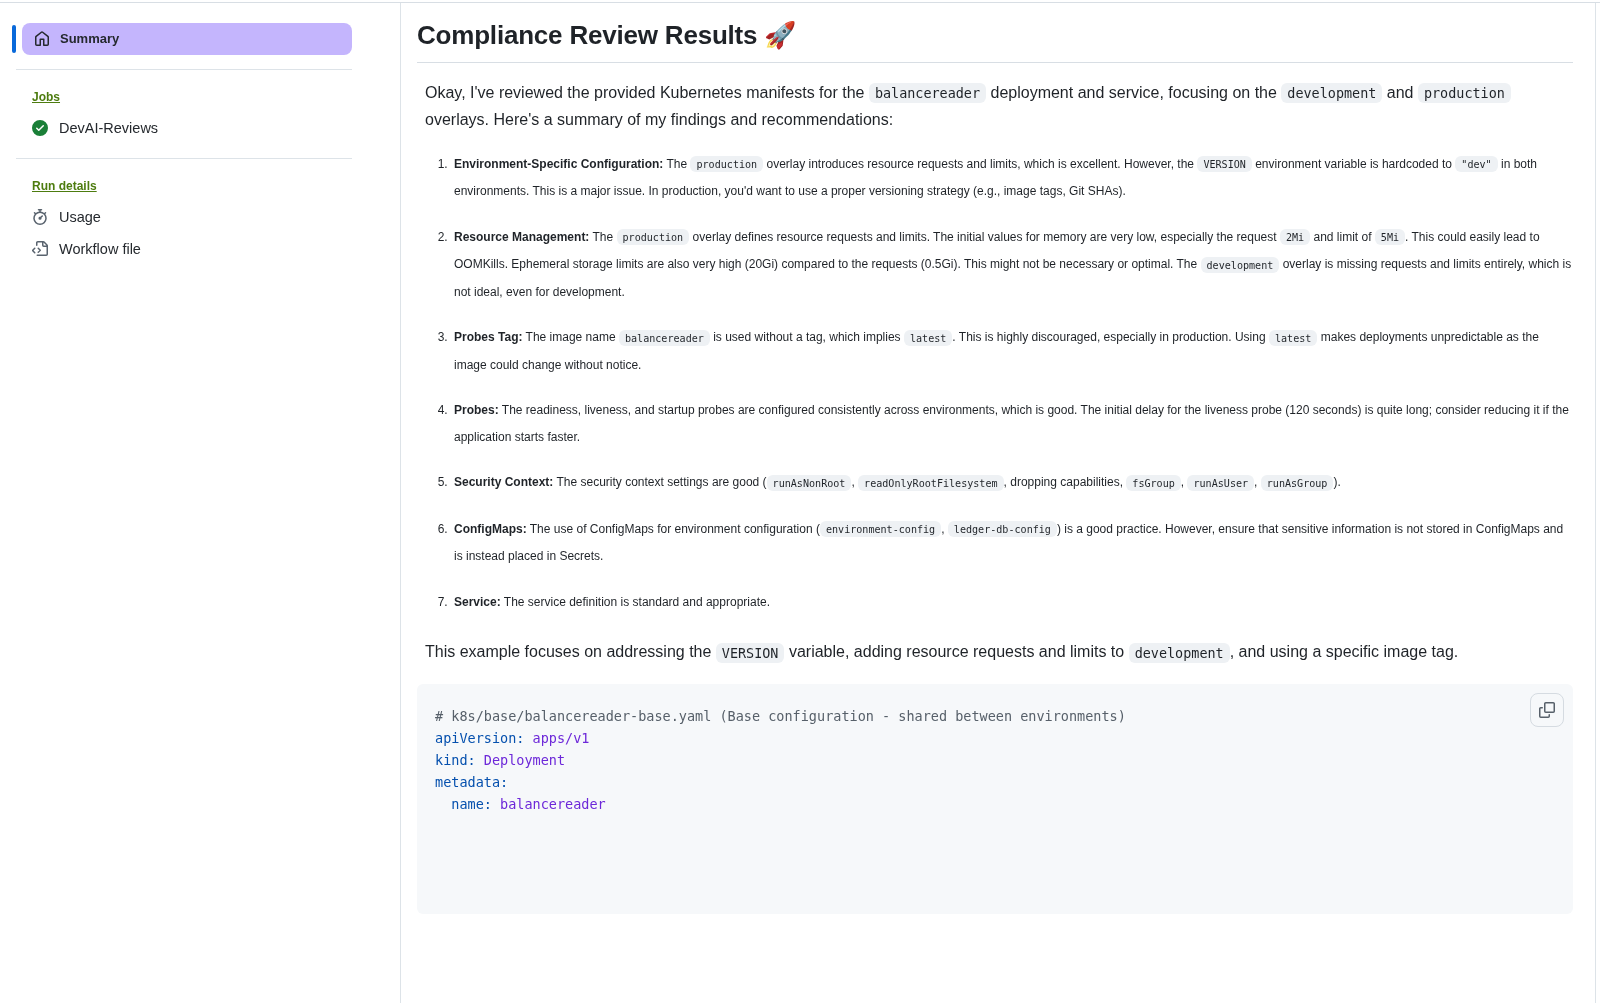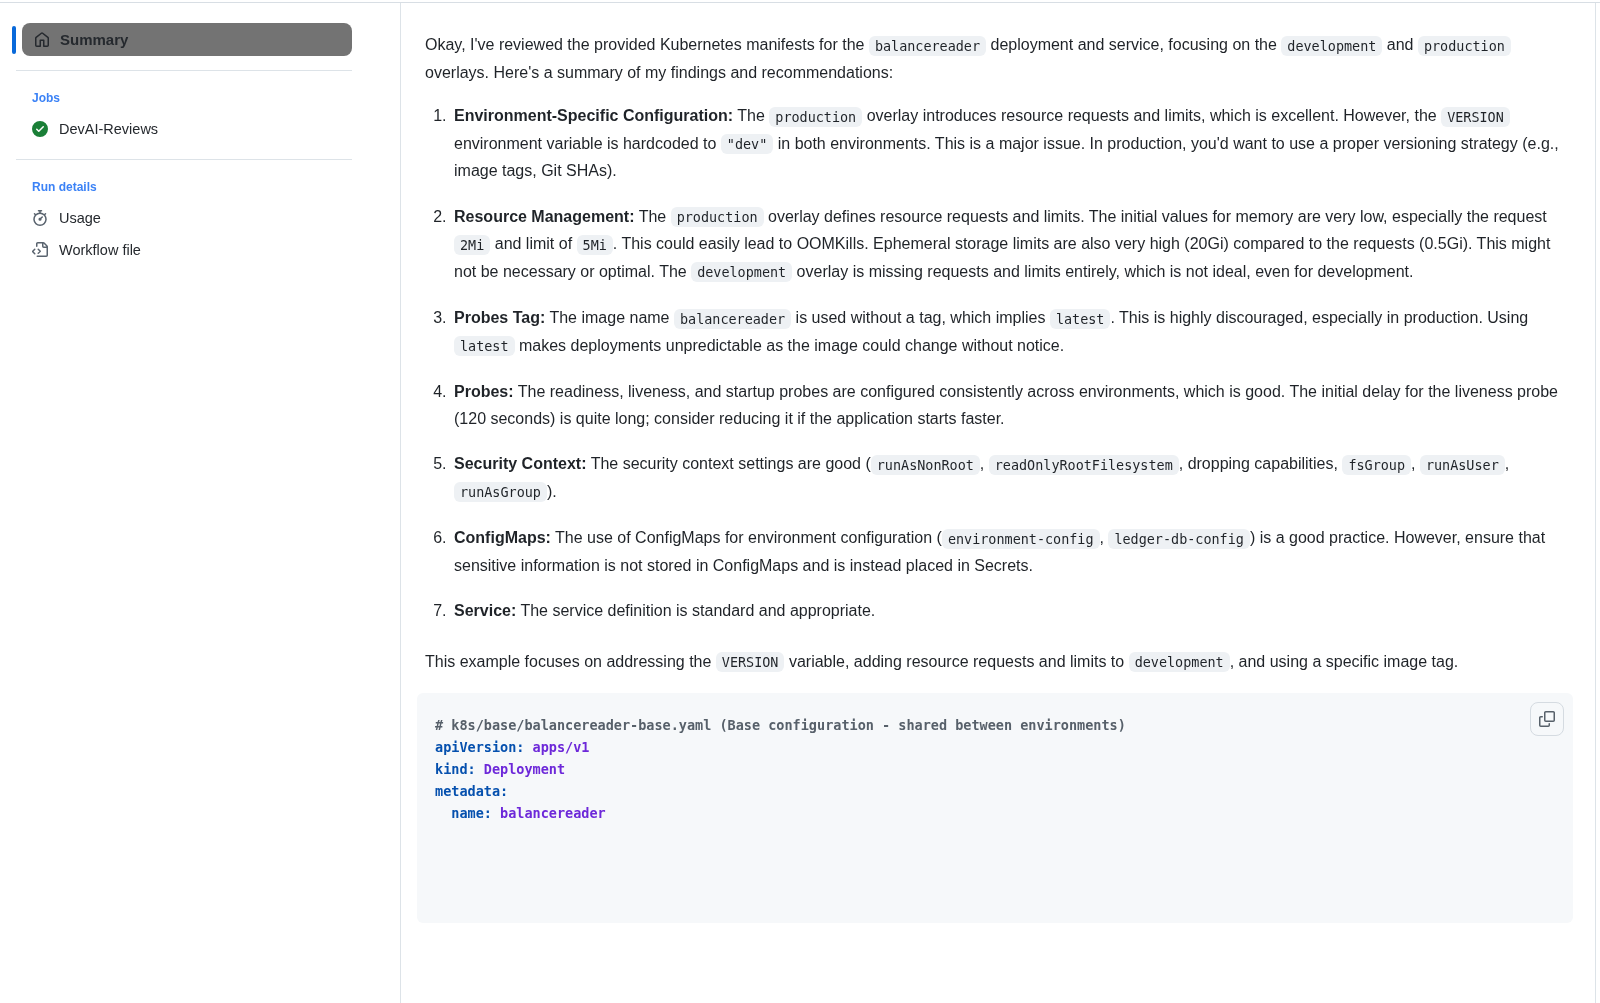--- a/index.html
+++ b/index.html
@@ -25,32 +25,33 @@
     min-width: 401px;
     border-right: 1px solid #dde3e8;
     padding: 20px 48px 0 12px;
   }
   .summary-row { display: flex; align-items: center; gap: 6px; }
   .accent-bar {
     width: 4px; height: 28px; border-radius: 2px;
     background: #0969da; flex: none;
   }
   .nav-pill {
-    flex: 1; display: flex; align-items: flex-end; gap: 10px;
-    background: #737373; border-radius: 8px;
-    padding: 8px 12px; font-weight: 700; font-size: 15px;
+    flex: 1; display: flex; align-items: flex-start; gap: 10px;
+    background: #c4b5fd; border-radius: 8px;
+    padding: 8px 12px; font-weight: 700; font-size: 13px;
     color: #25292e; cursor: pointer;
   }
   .side-divider {
     border: none; border-top: 1px solid #dde3e8;
     margin: 14px 0 0 4px;
   }
   .side-section-header {
-    font-size: 12px; font-weight: 700; color: #3b82f6;
+    font-size: 12px; font-weight: 700; color: #4d7c0f;
     margin: 20px 0 8px 20px;
+    text-decoration: underline;
   }
   .side-item {
     display: flex; align-items: center; gap: 11px;
     padding: 8px 0 8px 20px; font-size: 14.5px; color: #25292e;
     cursor: pointer;
   }
   .icon { flex: none; display: inline-flex; }
   .icon-gray { color: #59636e; }
   .icon-dark { color: #25292e; }
   .icon-green { color: #1a7f37; }
@@ -66,21 +67,21 @@
   h1.page-title {
     font-size: 26px; font-weight: 700; line-height: 1.25;
     margin: 4px 0 0; padding-bottom: 10px;
     border-bottom: 1px solid #d8dee4;
     letter-spacing: -0.2px;
   }
   .md p { font-size: 16px; line-height: 26.5px; margin: 17px 8px; }
   .md p.h-bold { font-weight: 700; margin: 24px 0 16px; }
   ol.obs { margin: 16px 0 24px; padding-left: 34px; }
   ol.obs li {
-    font-size: 16px; line-height: 26.5px;
+    font-size: 12px; line-height: 26.5px;
     margin-bottom: 19px; padding-left: 3px;
   }
   strong { font-weight: 700; }
   code.inline-code {
     font-family: "DejaVu Sans Mono", monospace;
     font-size: 84%;
     background: #eef1f4;
     padding: 2.5px 6px;
     border-radius: 6px;
     white-space: nowrap;
@@ -94,21 +95,20 @@
     height: 230px;
     overflow: hidden;
   }
   .code-block pre {
     margin: 0;
     font-family: "DejaVu Sans Mono", monospace;
     font-size: 13.5px;
     line-height: 22px;
     color: #1f2328;
     white-space: pre;
-    font-weight: bold;
   }
   .tok-comment { color: #57606a; }
   .tok-key { color: #0550ae; }
   .tok-value { color: #6d28d9; }
   .copy-btn {
     position: absolute; top: 9px; right: 9px;
     width: 34px; height: 34px;
     display: flex; align-items: center; justify-content: center;
     background: #f6f8fa;
     border: 1px solid #d5dbe1;
@@ -169,20 +169,21 @@
             <path d="M4 1.75C4 .784 4.784 0 5.75 0h5.586c.464 0 .909.184 1.237.513l2.914 2.914c.329.328.513.773.513 1.237v8.586A1.75 1.75 0 0 1 14.25 15h-9a.75.75 0 0 1 0-1.5h9a.25.25 0 0 0 .25-.25V6h-2.75A1.75 1.75 0 0 1 10 4.25V1.5H5.75a.25.25 0 0 0-.25.25v2.5a.75.75 0 0 1-1.5 0Zm1.72 4.97a.75.75 0 0 1 1.06 0l2 2a.75.75 0 0 1 0 1.06l-2 2a.749.749 0 0 1-1.275-.326.749.749 0 0 1 .215-.734L7.44 9.5 5.72 7.78a.75.75 0 0 1 0-1.06ZM3.28 7.78 1.56 9.5l1.72 1.72a.749.749 0 0 1-.326 1.275.749.749 0 0 1-.734-.215l-2.25-2.25a.75.75 0 0 1 0-1.06l2.25-2.25a.751.751 0 0 1 1.042.018.751.751 0 0 1 .018 1.042Zm8.22-6.218V4.25c0 .138.112.25.25.25h2.688a.252.252 0 0 0-.011-.013l-2.914-2.914a.252.252 0 0 0-.013-.011Z"></path>
           </svg>
       </span>
       <span>Workflow file</span>
     </div>
 
   </aside>
 
   <main class="main">
 
+    <h1 class="page-title">Compliance Review Results 🚀</h1>
 
     <div class="md">
 
       <p>Okay, I've reviewed the provided Kubernetes manifests for the <code class="inline-code">balancereader</code> deployment and service, focusing on the <code class="inline-code">development</code> and <code class="inline-code">production</code> overlays. Here's a summary of my findings and recommendations:</p>
 
 
       <ol class="obs">
         <li><strong>Environment-Specific Configuration:</strong> The <code class="inline-code">production</code> overlay introduces resource requests and limits, which is excellent. However, the <code class="inline-code">VERSION</code> environment variable is hardcoded to <code class="inline-code">"dev"</code> in both environments. This is a major issue. In production, you'd want to use a proper versioning strategy (e.g., image tags, Git SHAs).</li>
         <li><strong>Resource Management:</strong> The <code class="inline-code">production</code> overlay defines resource requests and limits. The initial values for memory are very low, especially the request <code class="inline-code">2Mi</code> and limit of <code class="inline-code">5Mi</code>. This could easily lead to OOMKills. Ephemeral storage limits are also very high (20Gi) compared to the requests (0.5Gi). This might not be necessary or optimal. The <code class="inline-code">development</code> overlay is missing requests and limits entirely, which is not ideal, even for development.</li>
         <li><strong>Probes Tag:</strong> The image name <code class="inline-code">balancereader</code> is used without a tag, which implies <code class="inline-code">latest</code>. This is highly discouraged, especially in production. Using <code class="inline-code">latest</code> makes deployments unpredictable as the image could change without notice.</li>

